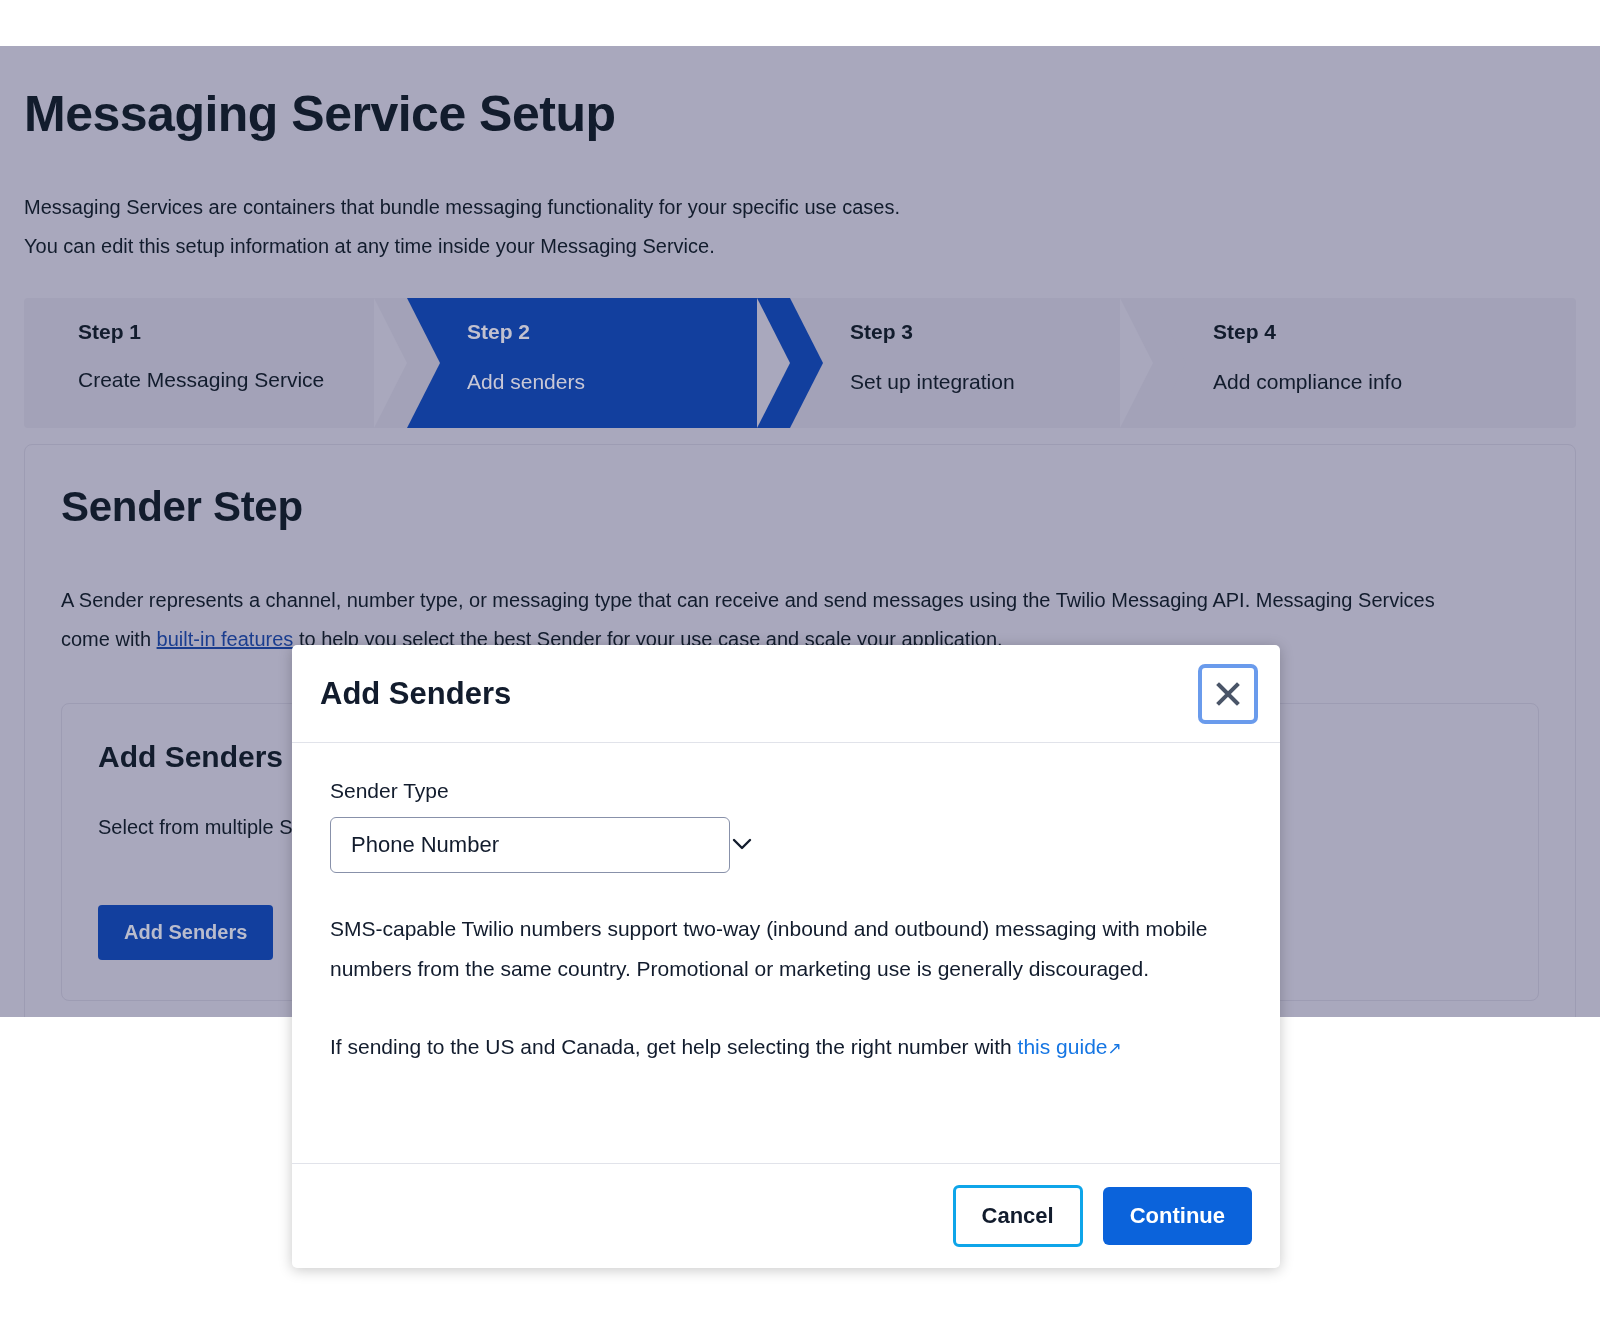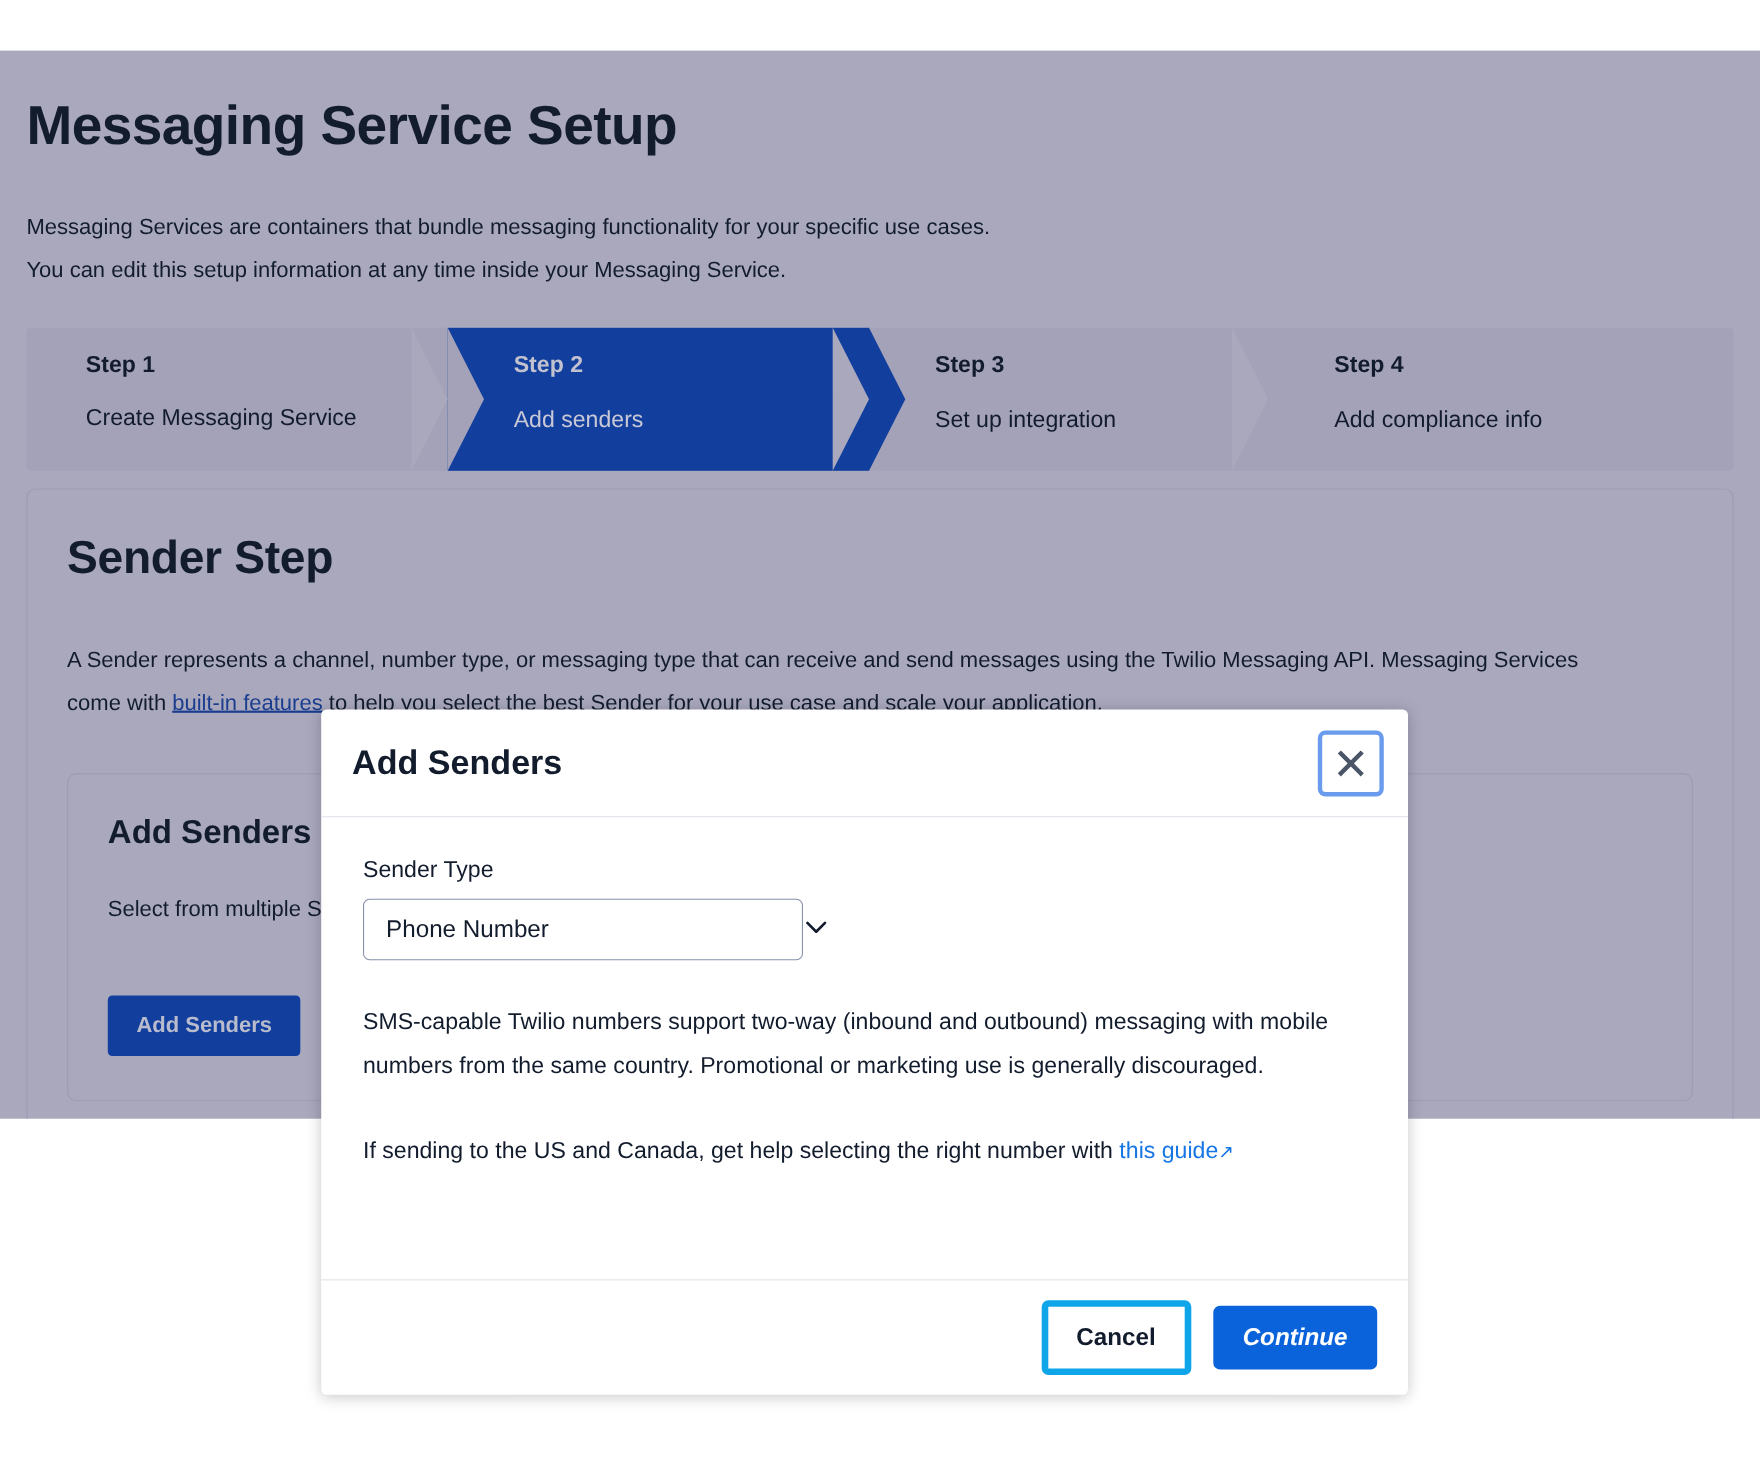--- a/index.html
+++ b/index.html
@@ -315,40 +315,39 @@
     box-sizing: border-box;
     border-top: 1px solid #e1e3ea;
     display: flex;
     align-items: center;
     justify-content: flex-end;
     gap: 20px;
     padding: 0 28px 0 0;
   }
   .btn-cancel {
     background: #ffffff;
-    border: 6px solid #0ea5e9;
+    border: 3px solid #0ea5e9;
     border-radius: 6px;
     color: #121c2d;
     font-size: 22px;
     font-weight: bold;
     padding: 15px 26px;
     cursor: pointer;
     font-family: "Liberation Sans", sans-serif;
   }
   .btn-continue {
     background: #0b63db;
     border: none;
     border-radius: 6px;
     color: #ffffff;
     font-size: 22px;
     font-weight: bold;
     padding: 16px 27px;
     cursor: pointer;
     font-family: "Liberation Sans", sans-serif;
-    font-style: italic;
   }
 </style>
 </head>
 <body>
 
 <div id="page">
   <div class="page-inner">
 
     <h1 class="page-title">Messaging Service Setup</h1>
 

